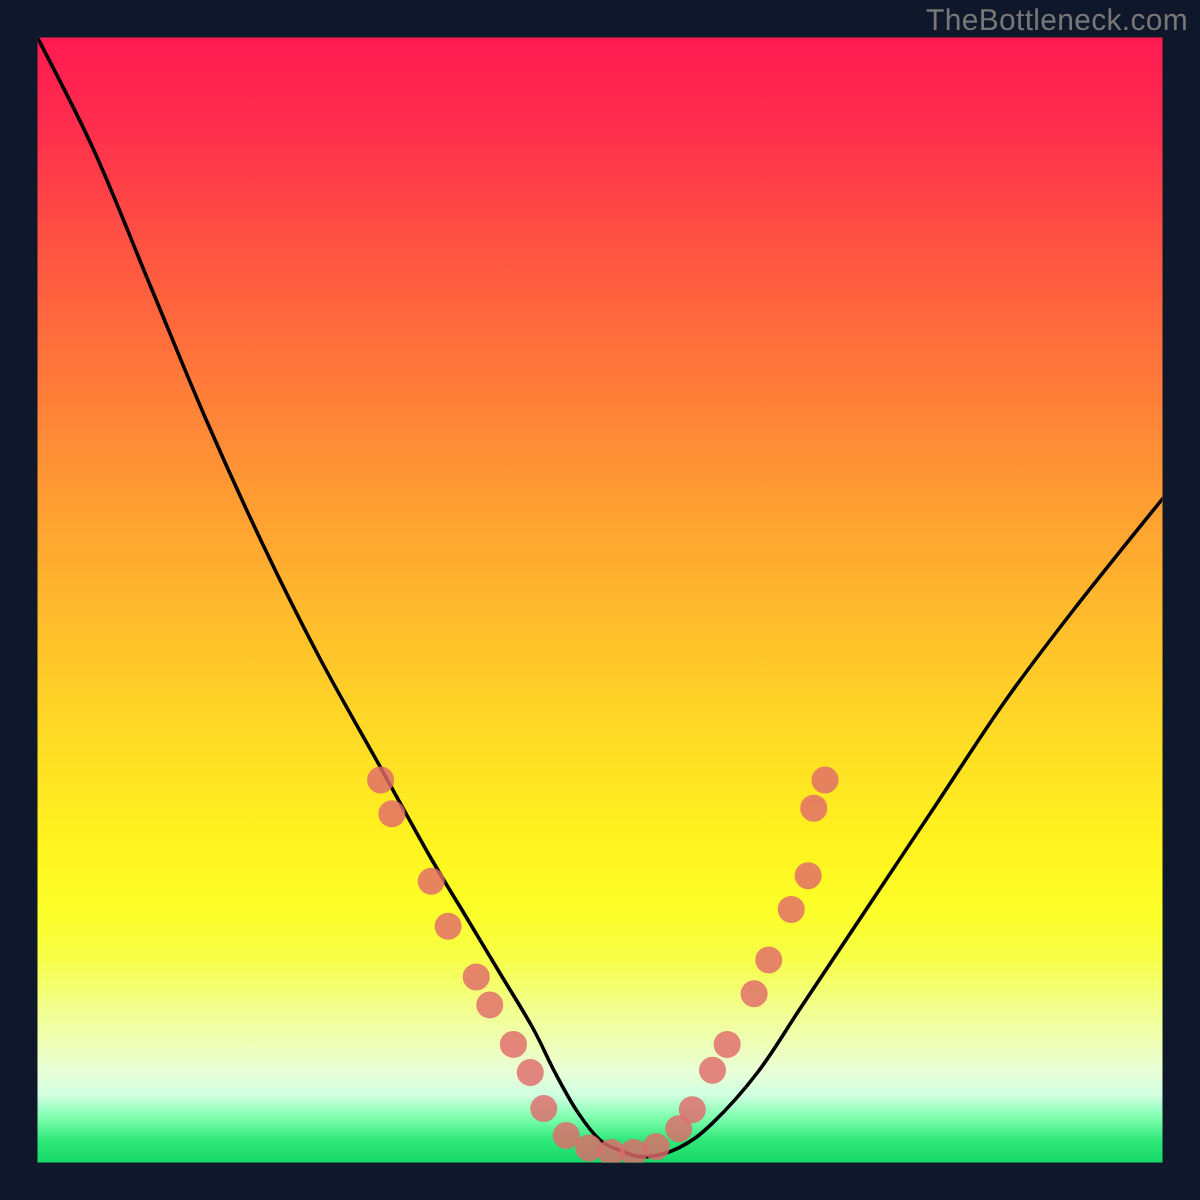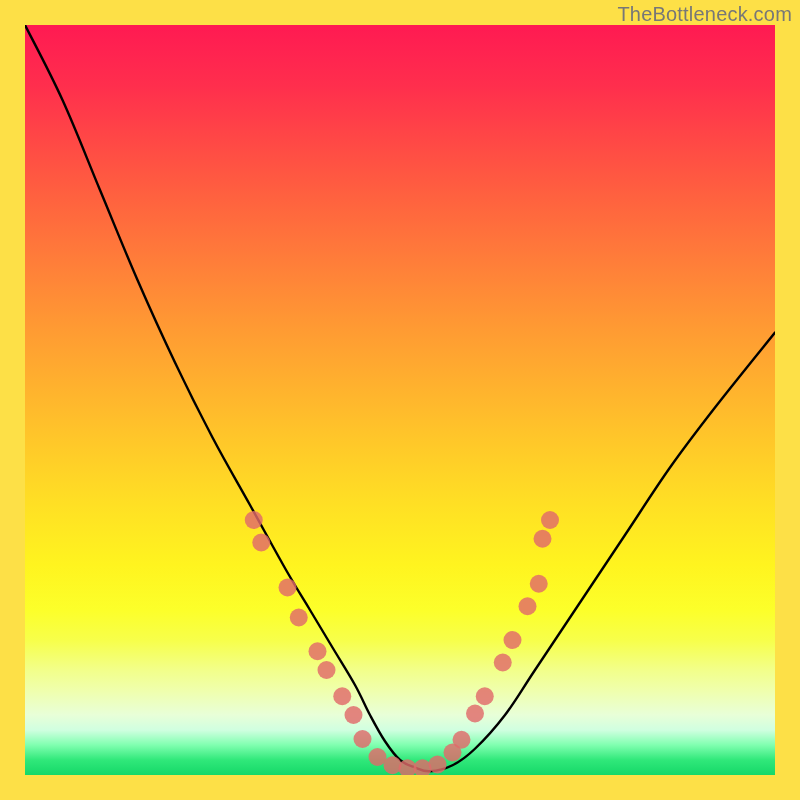--- a/index.html
+++ b/index.html
@@ -10,21 +10,21 @@
     overflow: hidden;
     background: #000;
     font-family: Arial, Helvetica, sans-serif;
   }
   .frame {
     position: absolute;
     left: 0;
     top: 0;
     width: 800px;
     height: 800px;
-    background: #fde047;
+    background: #0f172a;
   }
   .plot {
     position: absolute;
     left: 25px;
     top: 25px;
     width: 750px;
     height: 750px;
     background: linear-gradient(to bottom,
       #ff1a52 0%,
       #ff2e4d 8%,

